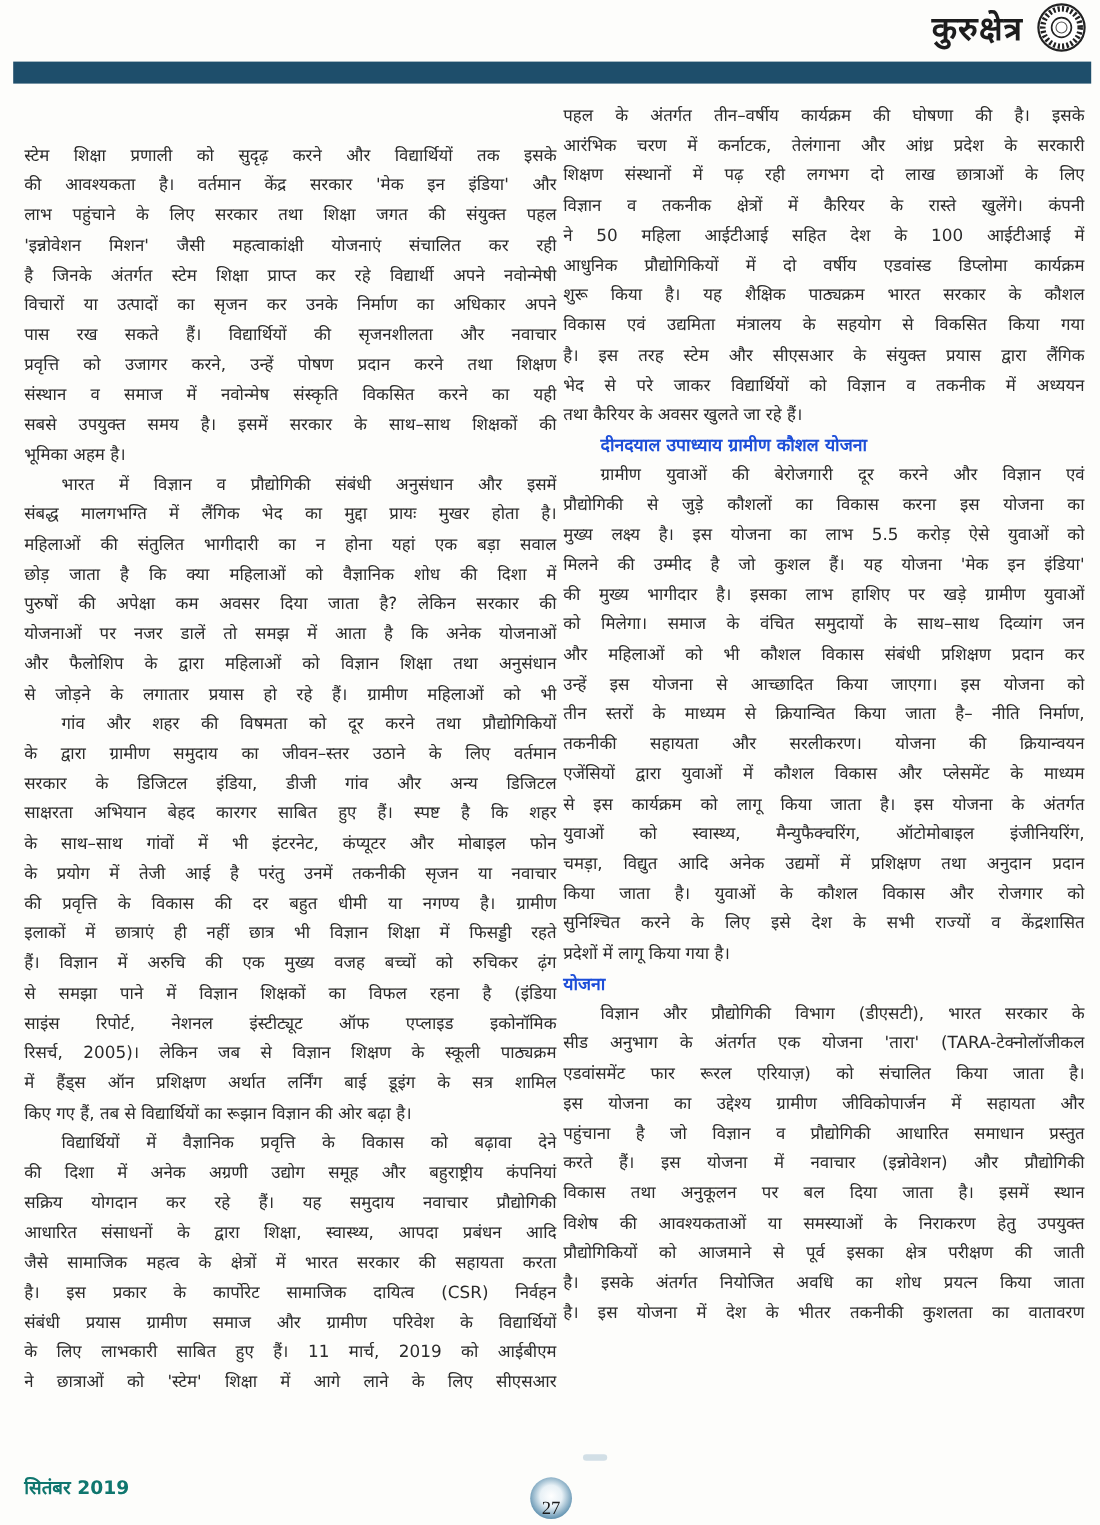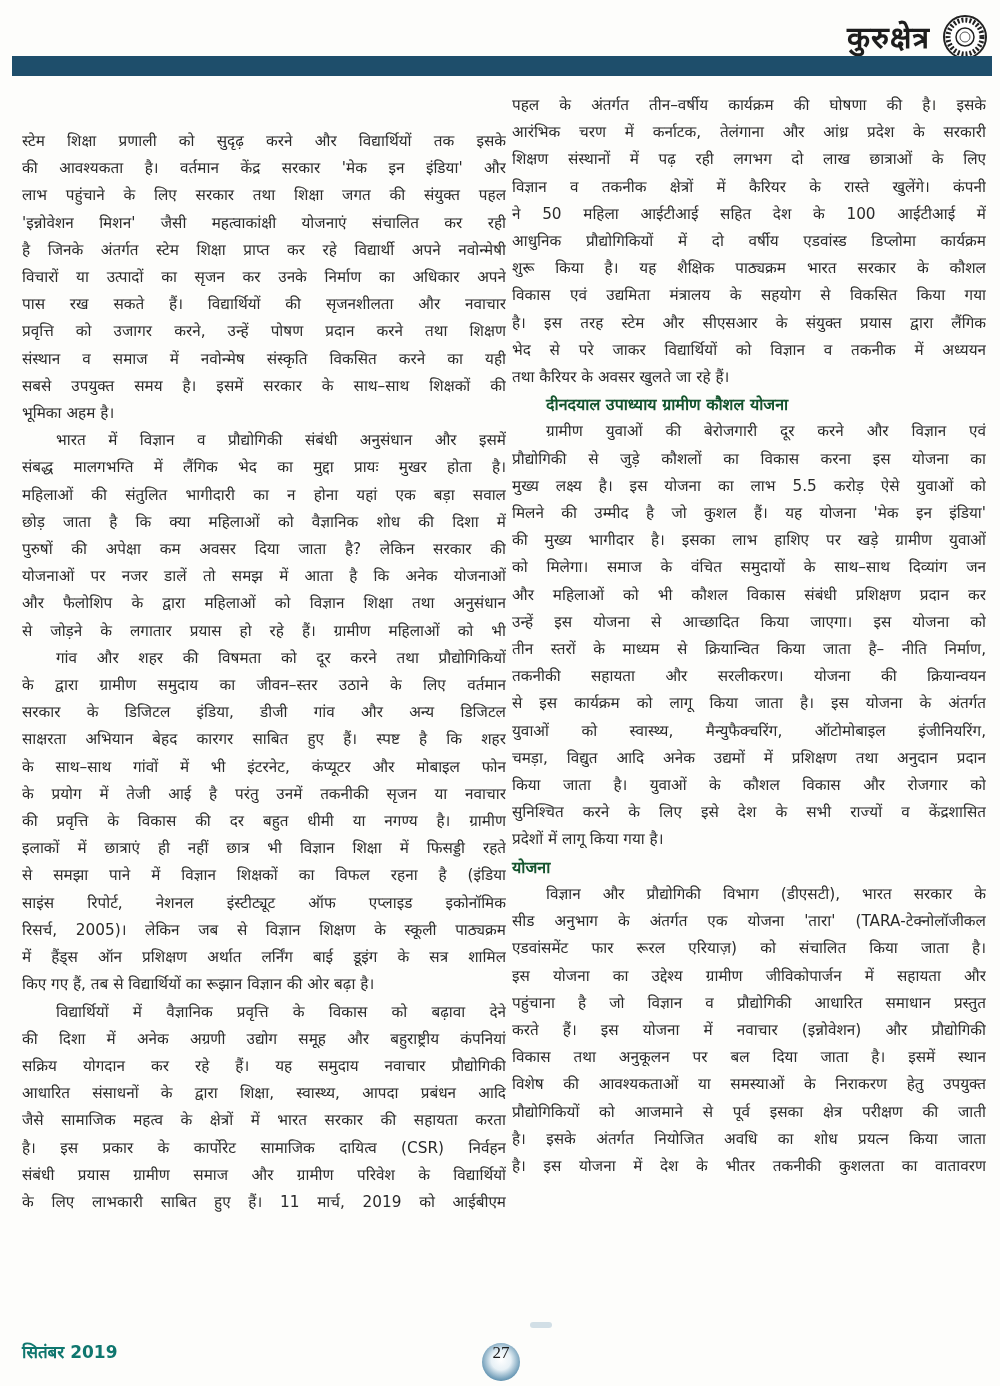--- a/index.html
+++ b/index.html
@@ -4,21 +4,21 @@
 <style>
   html, body { margin: 0; padding: 0; }
   body {
     width: 1000px; height: 1386px; overflow: hidden;
     background: #fdfdfb;
     font-family: "DejaVu Sans", "Liberation Sans", sans-serif;
     color: #2a2a2a;
     position: relative;
   }
   .masthead {
-    position: absolute; top: 12px; right: 0; width: 892px; height: 60px;
+    position: absolute; top: 0; right: 0; width: 892px; height: 60px;
   }
   .mag-title {
     position: absolute; right: 70px; top: 4px;
     font-family: "DejaVu Serif", serif;
     font-size: 30px; font-weight: bold; color: #1d1d1d; letter-spacing: 1px;
   }
   .emblem {
     position: absolute; right: 12px; top: 2px; width: 46px; height: 46px;
   }
   .header-band {
@@ -29,33 +29,33 @@
     position: absolute; top: 92px; width: 484px;
     font-size: 15.3px; line-height: 27.2px; text-align: justify;
     text-align-last: auto;
   }
   .col-left { left: 22px; margin-top: 36px; }
   .col-right { left: 512px; width: 474px; }
   .line { display: block; text-align: justify; text-align-last: justify; white-space: nowrap; overflow: hidden; }
   .line.last { text-align-last: left; }
   .line.ind { padding-left: 34px; }
   .subhead {
-    display: block; color: #14532d; font-weight: bold; font-size: 16px;
+    display: block; color: #1d4ed8; font-weight: bold; font-size: 16px;
     font-family: "DejaVu Serif", serif;
   }
   .subhead.ind { padding-left: 34px; }
   .footer-month {
     position: absolute; left: 22px; top: 1340px;
     font-size: 17px; font-weight: bold; color: #0f766e;
   }
   .page-circle {
     position: absolute; left: 482px; top: 1343px; width: 38px; height: 38px;
     border-radius: 50%;
     background: radial-gradient(circle at 50% 45%, #ffffff 0%, #e8f1f6 35%, #6c9ab6 70%, #1f5676 100%);
-    display: flex; align-items: flex-start; justify-content: center;
+    display: flex; align-items: flex-end; justify-content: center;
     font-family: "Liberation Serif", serif; font-size: 17px; color: #1a1a1a;
   }
   .page-decor {
     position: absolute; left: 530px; top: 1322px; width: 22px; height: 6px;
     background: #b6ccd8; border-radius: 4px; opacity: 0.6;
   }
 </style>
 </head>
 <body>
 
@@ -91,33 +91,35 @@
     <span class="line">और फैलोशिप के द्वारा महिलाओं को विज्ञान शिक्षा तथा अनुसंधान</span>
     <span class="line">से जोड़ने के लगातार प्रयास हो रहे हैं। ग्रामीण महिलाओं को भी</span>
     <span class="line ind">गांव और शहर की विषमता को दूर करने तथा प्रौद्योगिकियों</span>
     <span class="line">के द्वारा ग्रामीण समुदाय का जीवन–स्तर उठाने के लिए वर्तमान</span>
     <span class="line">सरकार के डिजिटल इंडिया, डीजी गांव और अन्य डिजिटल</span>
     <span class="line">साक्षरता अभियान बेहद कारगर साबित हुए हैं। स्पष्ट है कि शहर</span>
     <span class="line">के साथ–साथ गांवों में भी इंटरनेट, कंप्यूटर और मोबाइल फोन</span>
     <span class="line">के प्रयोग में तेजी आई है परंतु उनमें तकनीकी सृजन या नवाचार</span>
     <span class="line">की प्रवृत्ति के विकास की दर बहुत धीमी या नगण्य है। ग्रामीण</span>
     <span class="line">इलाकों में छात्राएं ही नहीं छात्र भी विज्ञान शिक्षा में फिसड्डी रहते</span>
+    <span class="line">हैं। विज्ञान में अरुचि की एक मुख्य वजह बच्चों को रुचिकर ढ़ंग</span>
     <span class="line">से समझा पाने में विज्ञान शिक्षकों का विफल रहना है (इंडिया</span>
     <span class="line">साइंस रिपोर्ट, नेशनल इंस्टीट्यूट ऑफ एप्लाइड इकोनॉमिक</span>
     <span class="line">रिसर्च, 2005)। लेकिन जब से विज्ञान शिक्षण के स्कूली पाठ्यक्रम</span>
     <span class="line">में हैंड्स ऑन प्रशिक्षण अर्थात लर्निंग बाई डूइंग के सत्र शामिल</span>
     <span class="line last">किए गए हैं, तब से विद्यार्थियों का रूझान विज्ञान की ओर बढ़ा है।</span>
     <span class="line ind">विद्यार्थियों में वैज्ञानिक प्रवृत्ति के विकास को बढ़ावा देने</span>
     <span class="line">की दिशा में अनेक अग्रणी उद्योग समूह और बहुराष्ट्रीय कंपनियां</span>
     <span class="line">सक्रिय योगदान कर रहे हैं। यह समुदाय नवाचार प्रौद्योगिकी</span>
     <span class="line">आधारित संसाधनों के द्वारा शिक्षा, स्वास्थ्य, आपदा प्रबंधन आदि</span>
     <span class="line">जैसे सामाजिक महत्व के क्षेत्रों में भारत सरकार की सहायता करता</span>
     <span class="line">है। इस प्रकार के कार्पोरेट सामाजिक दायित्व (CSR) निर्वहन</span>
     <span class="line">संबंधी प्रयास ग्रामीण समाज और ग्रामीण परिवेश के विद्यार्थियों</span>
     <span class="line">के लिए लाभकारी साबित हुए हैं। 11 मार्च, 2019 को आईबीएम</span>
+    <span class="line">ने छात्राओं को 'स्टेम' शिक्षा में आगे लाने के लिए सीएसआर</span>
   </div>
 <div class="column col-right" id="col-right">
     <span class="line">पहल के अंतर्गत तीन–वर्षीय कार्यक्रम की घोषणा की है। इसके</span>
     <span class="line">आरंभिक चरण में कर्नाटक, तेलंगाना और आंध्र प्रदेश के सरकारी</span>
     <span class="line">शिक्षण संस्थानों में पढ़ रही लगभग दो लाख छात्राओं के लिए</span>
     <span class="line">विज्ञान व तकनीक क्षेत्रों में कैरियर के रास्ते खुलेंगे। कंपनी</span>
     <span class="line">ने 50 महिला आईटीआई सहित देश के 100 आईटीआई में</span>
     <span class="line">आधुनिक प्रौद्योगिकियों में दो वर्षीय एडवांस्ड डिप्लोमा कार्यक्रम</span>
     <span class="line">शुरू किया है। यह शैक्षिक पाठ्यक्रम भारत सरकार के कौशल</span>
     <span class="line">विकास एवं उद्यमिता मंत्रालय के सहयोग से विकसित किया गया</span>
@@ -128,20 +130,21 @@
     <span class="line ind">ग्रामीण युवाओं की बेरोजगारी दूर करने और विज्ञान एवं</span>
     <span class="line">प्रौद्योगिकी से जुड़े कौशलों का विकास करना इस योजना का</span>
     <span class="line">मुख्य लक्ष्य है। इस योजना का लाभ 5.5 करोड़ ऐसे युवाओं को</span>
     <span class="line">मिलने की उम्मीद है जो कुशल हैं। यह योजना 'मेक इन इंडिया'</span>
     <span class="line">की मुख्य भागीदार है। इसका लाभ हाशिए पर खड़े ग्रामीण युवाओं</span>
     <span class="line">को मिलेगा। समाज के वंचित समुदायों के साथ–साथ दिव्यांग जन</span>
     <span class="line">और महिलाओं को भी कौशल विकास संबंधी प्रशिक्षण प्रदान कर</span>
     <span class="line">उन्हें इस योजना से आच्छादित किया जाएगा। इस योजना को</span>
     <span class="line">तीन स्तरों के माध्यम से क्रियान्वित किया जाता है– नीति निर्माण,</span>
     <span class="line">तकनीकी सहायता और सरलीकरण। योजना की क्रियान्वयन</span>
+    <span class="line">एजेंसियों द्वारा युवाओं में कौशल विकास और प्लेसमेंट के माध्यम</span>
     <span class="line">से इस कार्यक्रम को लागू किया जाता है। इस योजना के अंतर्गत</span>
     <span class="line">युवाओं को स्वास्थ्य, मैन्युफैक्चरिंग, ऑटोमोबाइल इंजीनियरिंग,</span>
     <span class="line">चमड़ा, विद्युत आदि अनेक उद्यमों में प्रशिक्षण तथा अनुदान प्रदान</span>
     <span class="line">किया जाता है। युवाओं के कौशल विकास और रोजगार को</span>
     <span class="line">सुनिश्चित करने के लिए इसे देश के सभी राज्यों व केंद्रशासित</span>
     <span class="line last">प्रदेशों में लागू किया गया है।</span>
     <span class="subhead">योजना</span>
     <span class="line ind">विज्ञान और प्रौद्योगिकी विभाग (डीएसटी), भारत सरकार के</span>
     <span class="line">सीड अनुभाग के अंतर्गत एक योजना 'तारा' (TARA-टेक्नोलॉजीकल</span>
     <span class="line">एडवांसमेंट फार रूरल एरियाज़) को संचालित किया जाता है।</span>

